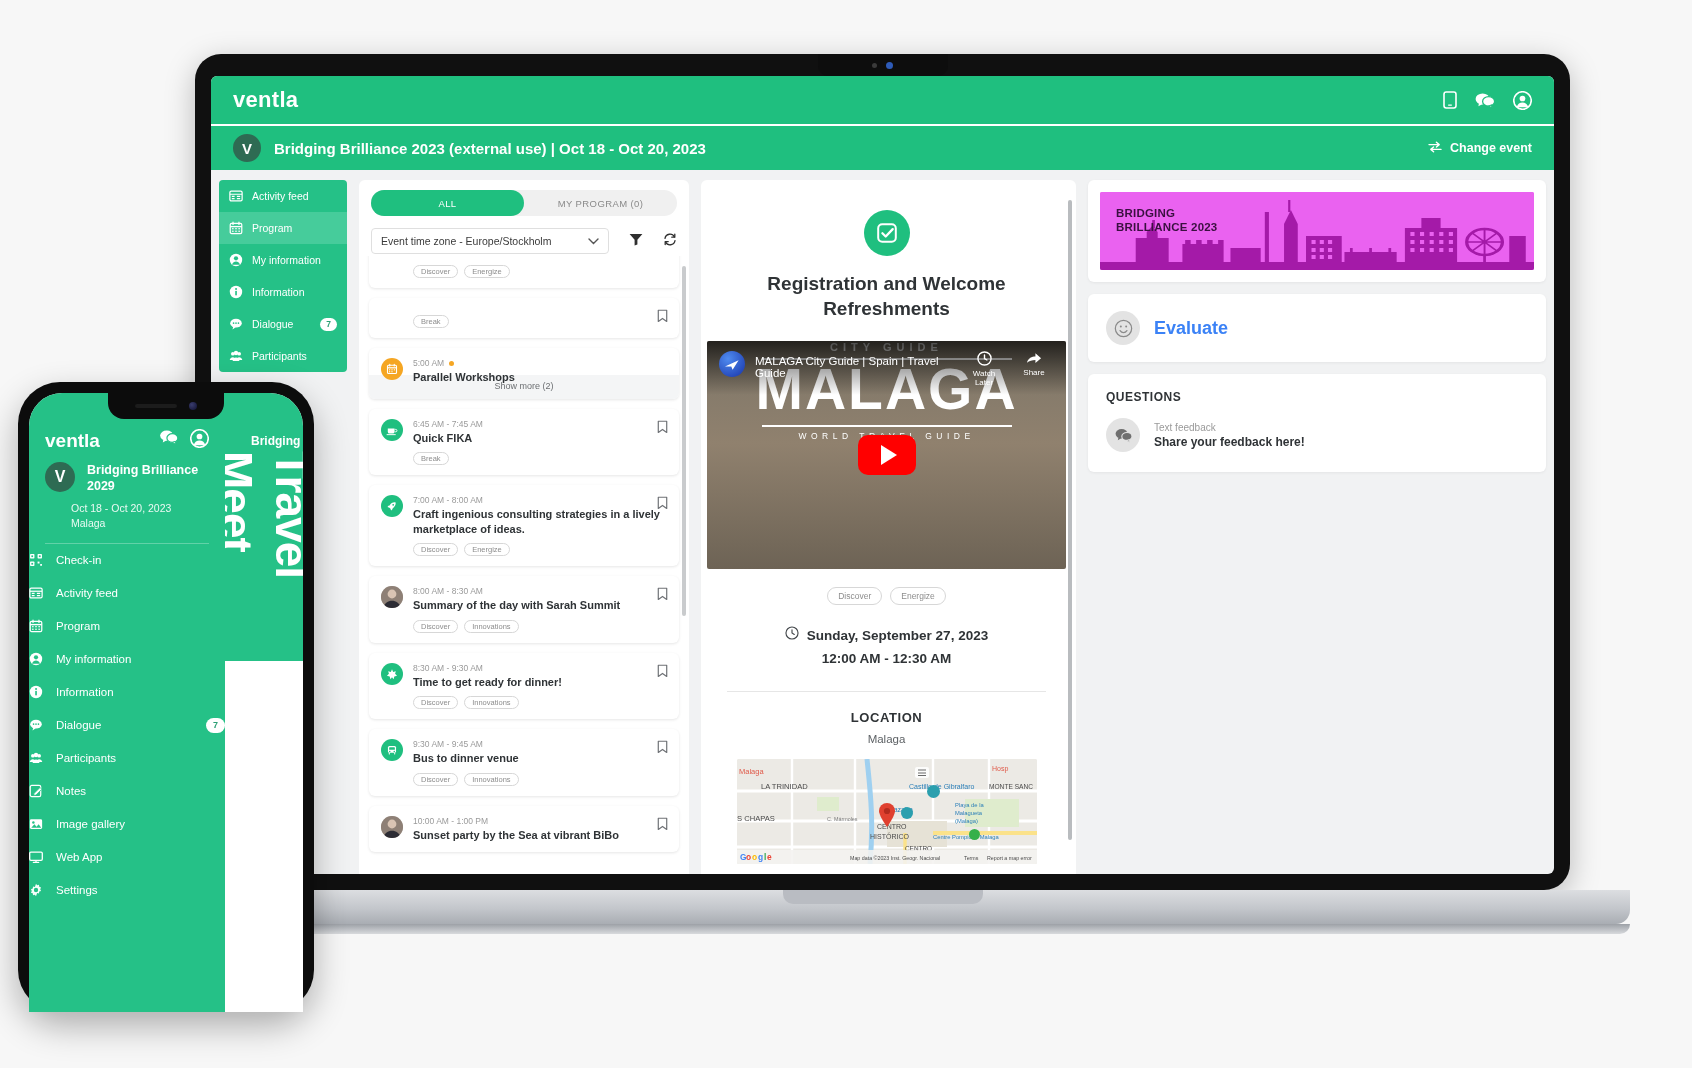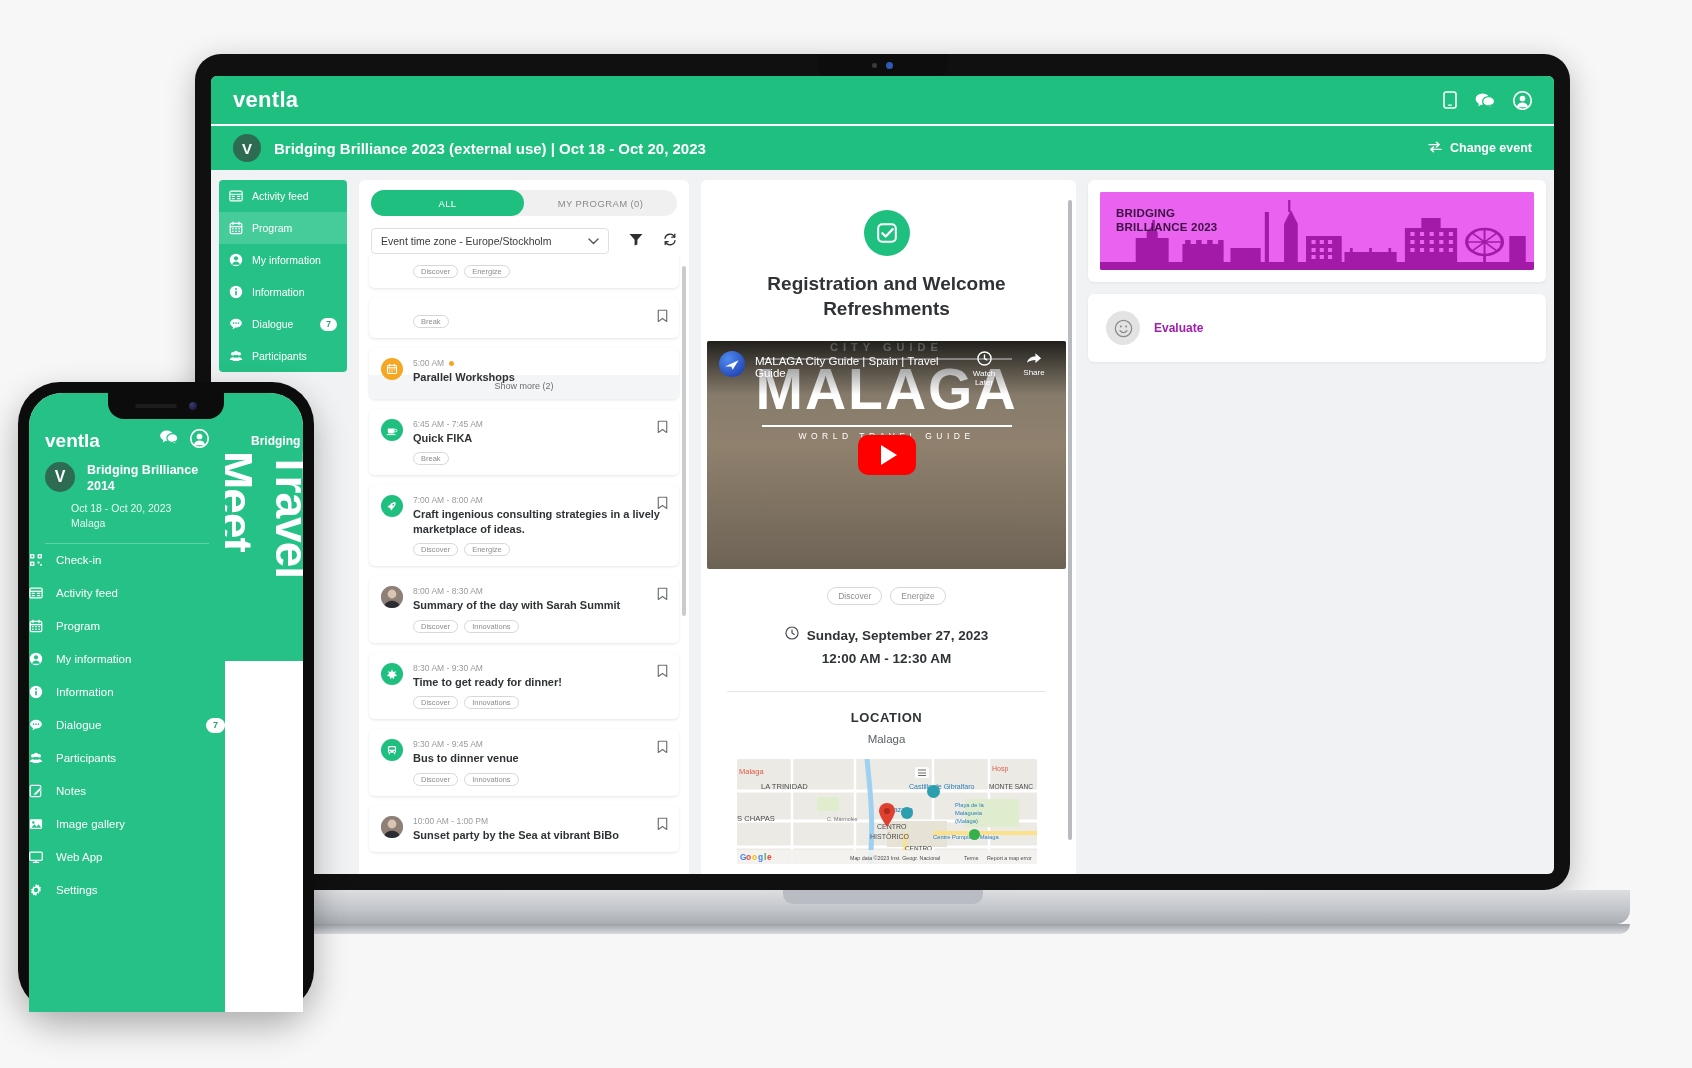--- a/index.html
+++ b/index.html
@@ -160,21 +160,21 @@
   
   .col-right { flex:1 1 auto; display:flex; flex-direction:column; gap:12px; height:702px; }
   .card { background:#fff; border-radius:6px; box-shadow:0 1px 3px rgba(0,0,0,.06); }
   .banner-card { padding:12px; }
   .banner { height:78px; border-radius:2px; position:relative; overflow:hidden; background:#ea62f0; }
   .banner-title { position:absolute; left:16px; top:14px; font-size:11.5px; font-weight:800;
                   color:#3a1040; line-height:1.25; letter-spacing:.2px; }
   .evaluate { display:flex; align-items:center; gap:14px; padding:17px 18px; }
   .circ-ico { width:34px; height:34px; border-radius:50%; background:#e3e3e3;
               display:flex; align-items:center; justify-content:center; color:#7d7d7d; flex:0 0 34px; }
-  .evaluate-label { font-size:12px; font-weight:700; color:#a21caf; }
+  .evaluate-label { font-size:18px; font-weight:700; color:#3b82f6; }
   .questions { padding:16px 18px 20px; }
   .q-head { font-size:12px; font-weight:700; color:#2f3336; letter-spacing:.5px; }
   .q-row { display:flex; align-items:center; gap:14px; margin-top:14px; }
   .q-sub { font-size:10px; color:#9a9a9a; }
   .q-title { font-size:12px; font-weight:700; color:#2f3336; margin-top:2px; }
 
   
   .phone { position:absolute; left:18px; top:340px; width:296px; height:630px; z-index:5; }
   .phone-body { position:absolute; inset:0; background:#0c0c0c; border-radius:42px;
                 box-shadow:0 14px 34px rgba(0,0,0,.3); }
@@ -723,20 +723,37 @@
                 <svg width="19" height="19" viewBox="0 0 20 20">
                     <circle cx="10" cy="10" r="8.6" fill="none" stroke="#8a8a8a" stroke-width="1.3"></circle>
                     <circle cx="7.2" cy="8" r="1.05" fill="#8a8a8a"></circle>
                     <circle cx="12.8" cy="8" r="1.05" fill="#8a8a8a"></circle>
                     <path d="M6.4 12.2c1 1.5 2.2 2.2 3.6 2.2s2.6-.7 3.6-2.2" fill="none" stroke="#8a8a8a" stroke-width="1.3" stroke-linecap="round"></path>
                   </svg>
               </div>
               <div class="evaluate-label">Evaluate</div>
             </div>
 
+            <div class="card questions">
+              <div class="q-head">QUESTIONS</div>
+              <div class="q-row">
+                <div class="circ-ico">
+                  <svg width="19" height="17" viewBox="0 0 20 18">
+                      <ellipse cx="8" cy="7.2" rx="6.4" ry="5" fill="#6f6f6f"></ellipse>
+                      <path d="M4.6 11l-.6 3 3.6-2.2z" fill="#6f6f6f"></path>
+                      <ellipse cx="13.6" cy="10" rx="5.4" ry="4.2" fill="#6f6f6f" stroke="#e3e3e3" stroke-width="1.2"></ellipse>
+                      <path d="M16 13.6l.8 2.8-3.4-1.9z" fill="#6f6f6f" stroke="#e3e3e3" stroke-width="1"></path>
+                    </svg>
+                </div>
+                <div>
+                  <div class="q-sub">Text feedback</div>
+                  <div class="q-title">Share your feedback here!</div>
+                </div>
+              </div>
+            </div>
           </div>
 
         </div>
       </div>
     </div>
     <div class="laptop-base"></div>
     <div class="laptop-notch-base"></div>
     <div class="laptop-foot"></div>
   </div>
 
@@ -759,21 +776,21 @@
               <svg width="19" height="19" viewBox="0 0 20 20">
                   <circle cx="10" cy="10" r="9.2" fill="none" stroke="#fff" stroke-width="1.7"></circle>
                   <circle cx="10" cy="7.9" r="3" fill="#fff"></circle>
                   <path d="M3.9 17c1-3.3 3.3-4.8 6.1-4.8s5.1 1.5 6.1 4.8" fill="#fff"></path>
                 </svg>
             </span>
           </div>
         </div>
         <div class="ph-event">
           <div class="ph-av">V</div>
-          <div class="ph-evtitle">Bridging Brilliance 2014</div>
+          <div class="ph-evtitle">Bridging Brilliance 2029</div>
         </div>
         <div class="ph-evmeta">
           <div>Oct 18 - Oct 20, 2023</div>
           <div>Malaga</div>
         </div>
         <div class="ph-div"></div>
         <div id="phmenu">
             <div class="ph-item">
               <span class="ico"><svg width="14" height="14" viewBox="0 0 16 16">
                   <g fill="#fff">

